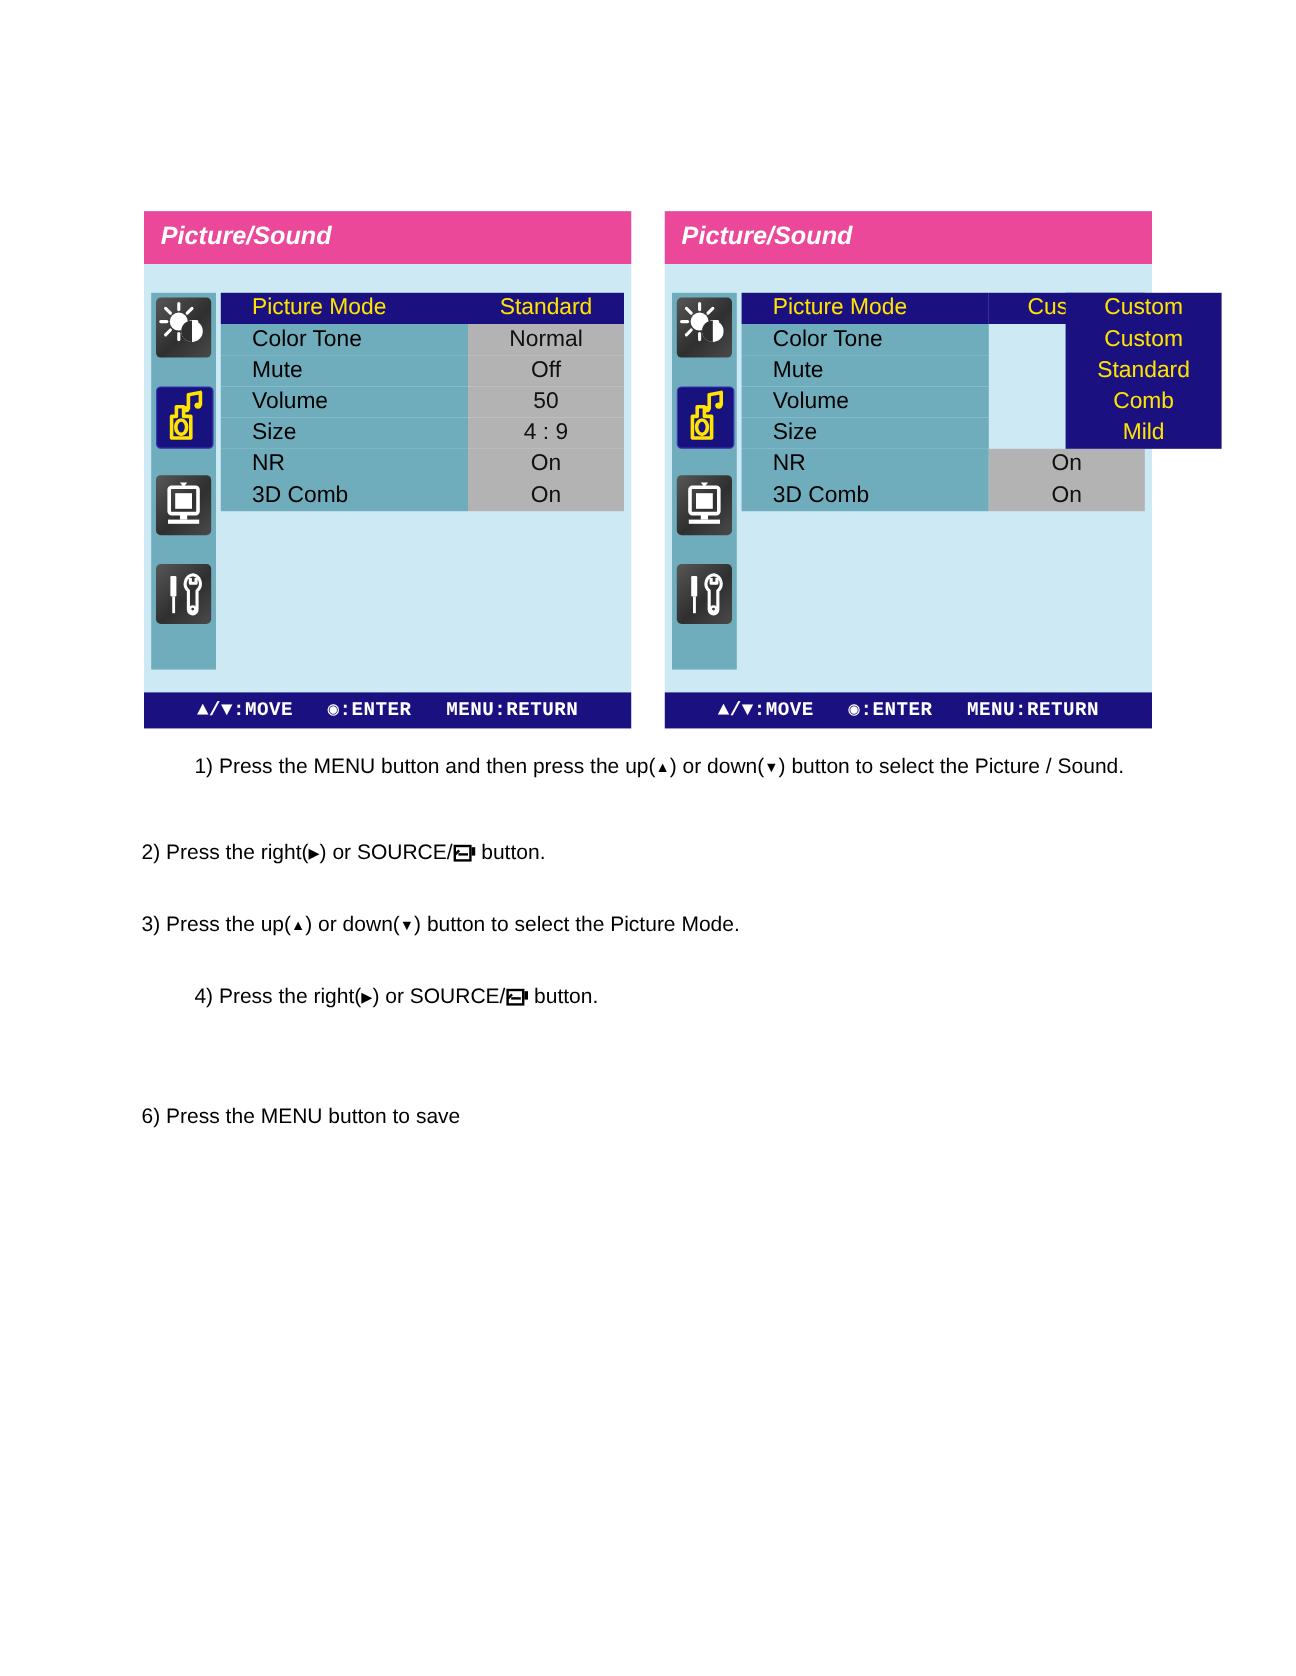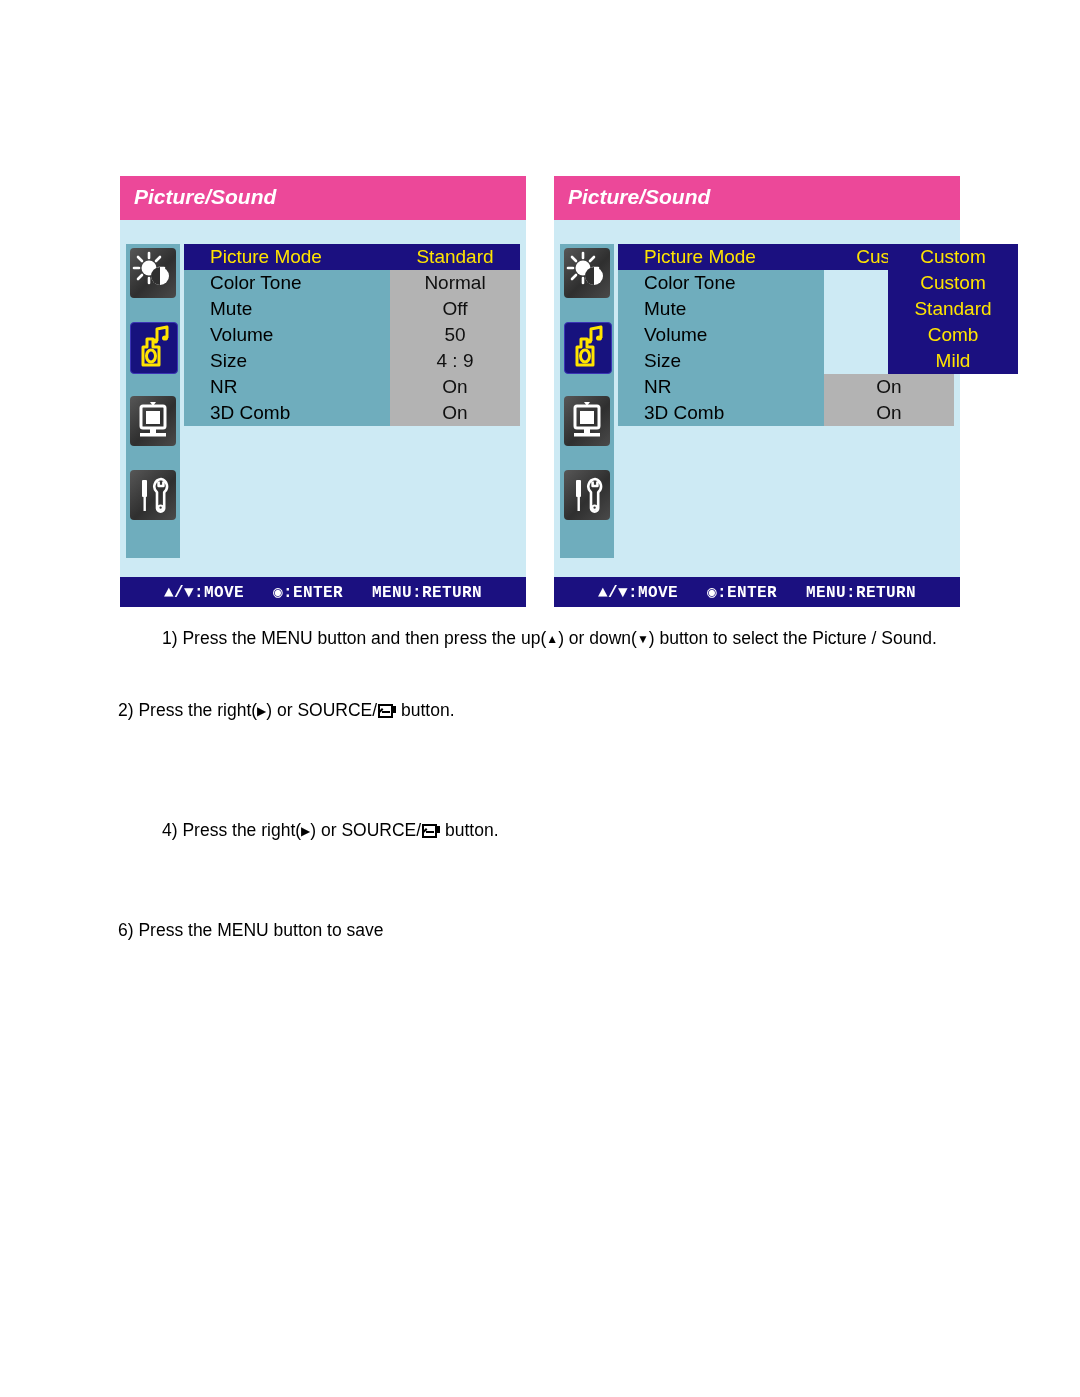--- a/index.html
+++ b/index.html
@@ -368,15 +368,16 @@
       <span class="seg">▲/▼:MOVE</span>
       <span class="seg">◉:ENTER</span>
       <span class="seg">MENU:RETURN</span>
     </div>
   </div>
   </div>
 
 <div class="steps" style="position: absolute; height: 330px;">
     <div class="step" style="position: absolute; top: 0px; left: 0px; margin-left: 44px;"><span>1) Press the MENU button and then press the up(</span><span class="arrow-in">▲</span><span>) or down(</span><span class="arrow-in">▼</span><span>) button to select the Picture / Sound.</span></div>
     <div class="step" style="position: absolute; top: 72px; left: 0px;"><span>2) Press the right(</span><span class="arrow-in">▶</span><span>) or SOURCE/</span><span class="src-glyph"></span><span class="src-tail"></span><span>  button.</span></div>
+    <div class="step" style="position: absolute; top: 132px; left: 0px;"><span>3) Press the up(</span><span class="arrow-in">▲</span><span>) or down(</span><span class="arrow-in">▼</span><span>) button to select the Picture Mode.</span></div>
     <div class="step" style="position: absolute; top: 192px; left: 0px; margin-left: 44px;"><span>4) Press the right(</span><span class="arrow-in">▶</span><span>) or SOURCE/</span><span class="src-glyph"></span><span class="src-tail"></span><span>  button.</span></div>
     <div class="step" style="position: absolute; top: 292px; left: 0px;"><span>6) Press the MENU button to save</span></div>
   </div>
 
 </body></html>

